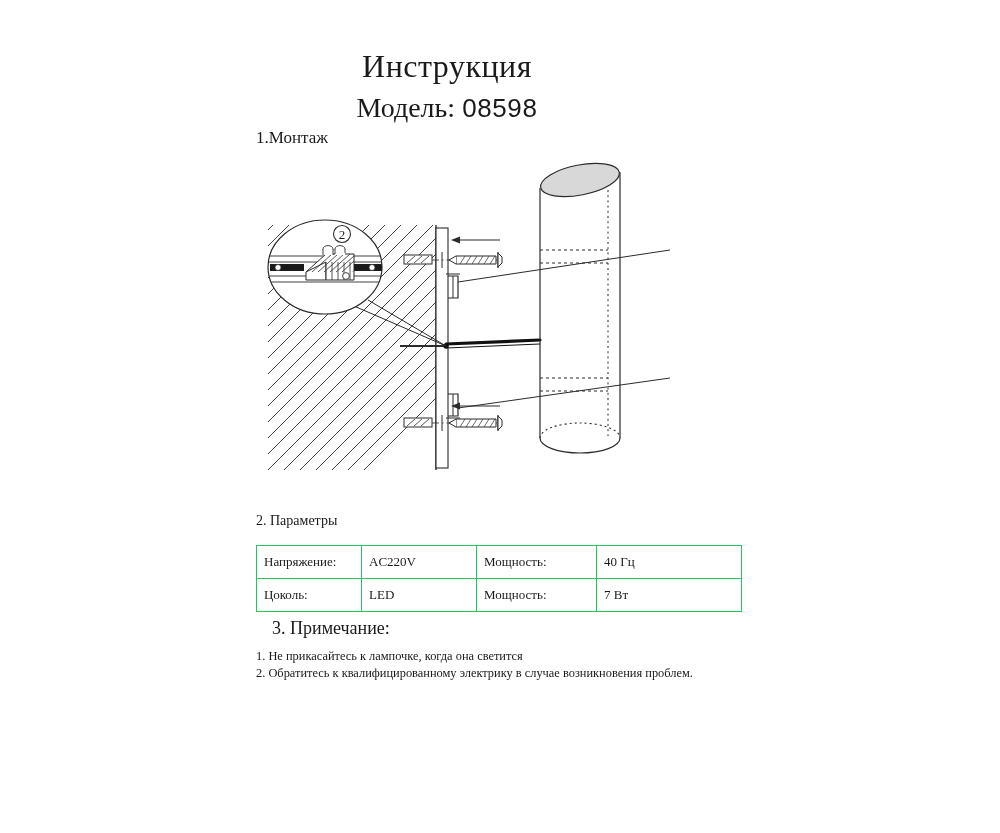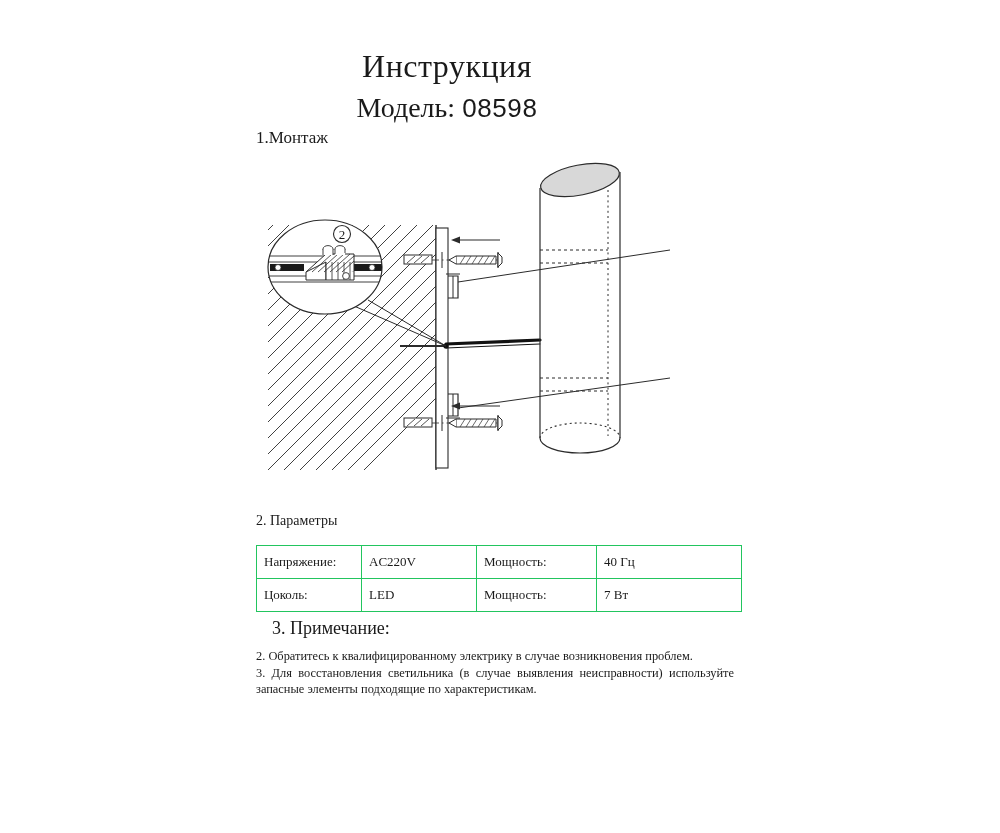--- a/index.html
+++ b/index.html
@@ -359,17 +359,17 @@
         <td>LED</td>
         <td>Мощность:</td>
         <td>7 Вт</td>
       </tr>
     </tbody>
   </table>
 
   <div class="section-heading" id="h-notes">3. Примечание:</div>
 
   <div class="notes">
+    <p>1. Не прикасайтесь к лампочке, когда она светится</p>
     <p>2. Обратитесь к квалифицированному электрику в случае возникновения проблем.</p>
-    <p>3. Для восстановления светильника (в случае  выявления неисправности) используйте запасные элементы подходящие по характеристикам.</p>
   </div>
 
 </div>
 
 </body></html>

